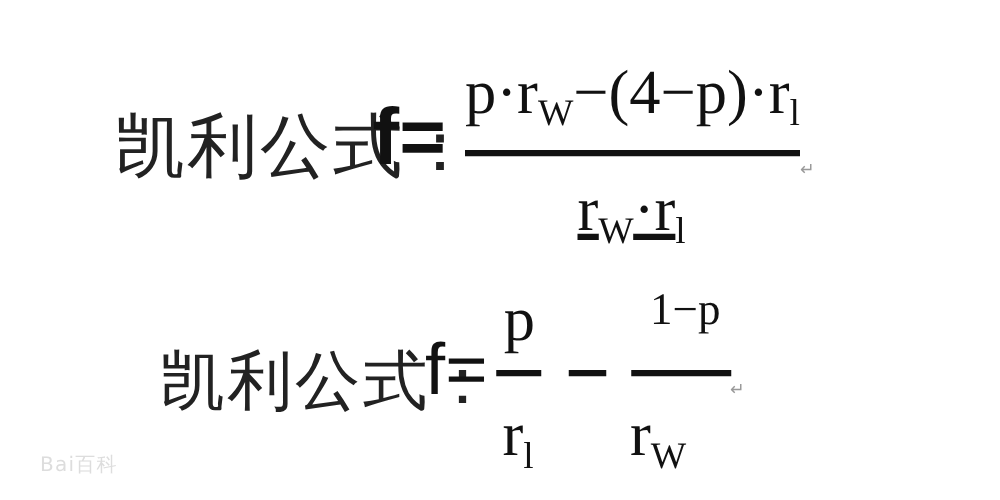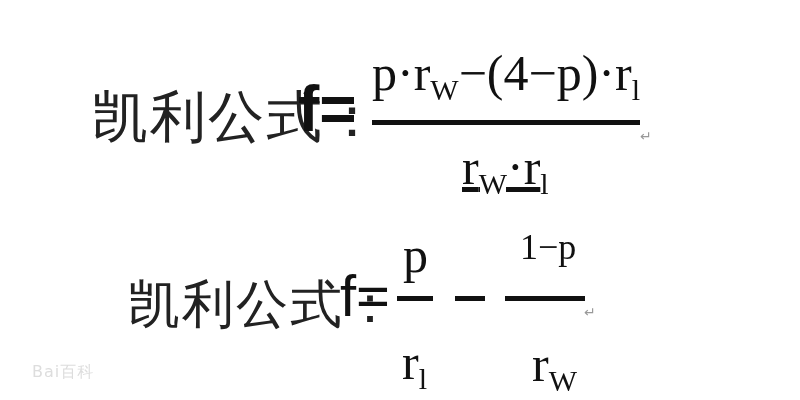--- a/index.html
+++ b/index.html
@@ -28,26 +28,26 @@
 
 <div class="abs serif" style="left:462px;top:138px;font-size:50px;white-space:nowrap;text-decoration:underline;">
   <span>r</span><span class="sub">W</span><span>·r</span><span class="sub">l</span>
 </div>
 
 <div class="abs cjk" style="left:128px;top:270px;font-size:52px;">凯利公式：</div>
 <div class="abs sans" style="left:340px;top:262px;font-size:58px;">f=</div>
 
 <div class="abs serif" style="left:403px;top:226px;font-size:50px;">p</div>
 <div class="bar" style="left:397px;top:296px;width:36px;"></div>
-<div class="abs serif" style="left:402px;top:318px;font-size:50px;white-space:nowrap;margin-top:15px;">
+<div class="abs serif" style="left:402px;top:318px;font-size:50px;white-space:nowrap;">
   <span>r</span><span class="sub">l</span>
 </div>
 
 <div class="bar" style="left:455px;top:296px;width:30px;"></div>
 
 <div class="abs serif" style="left:508px;top:226px;font-size:36px;white-space:nowrap;margin-left:12px;">1−p</div>
 <div class="bar" style="left:505px;top:296px;width:80px;"></div>
 <div class="abs ret" style="left:584px;top:304px;">↵</div>
-<div class="abs serif" style="left:532px;top:318px;font-size:50px;white-space:nowrap;margin-top:17px;">
+<div class="abs serif" style="left:504px;top:318px;font-size:50px;white-space:nowrap;">
   <span>r</span><span class="sub">W</span>
 </div>
 
 <div class="abs wm" style="left:32px;top:362px;">Bai百科</div>
 
 </body></html>

